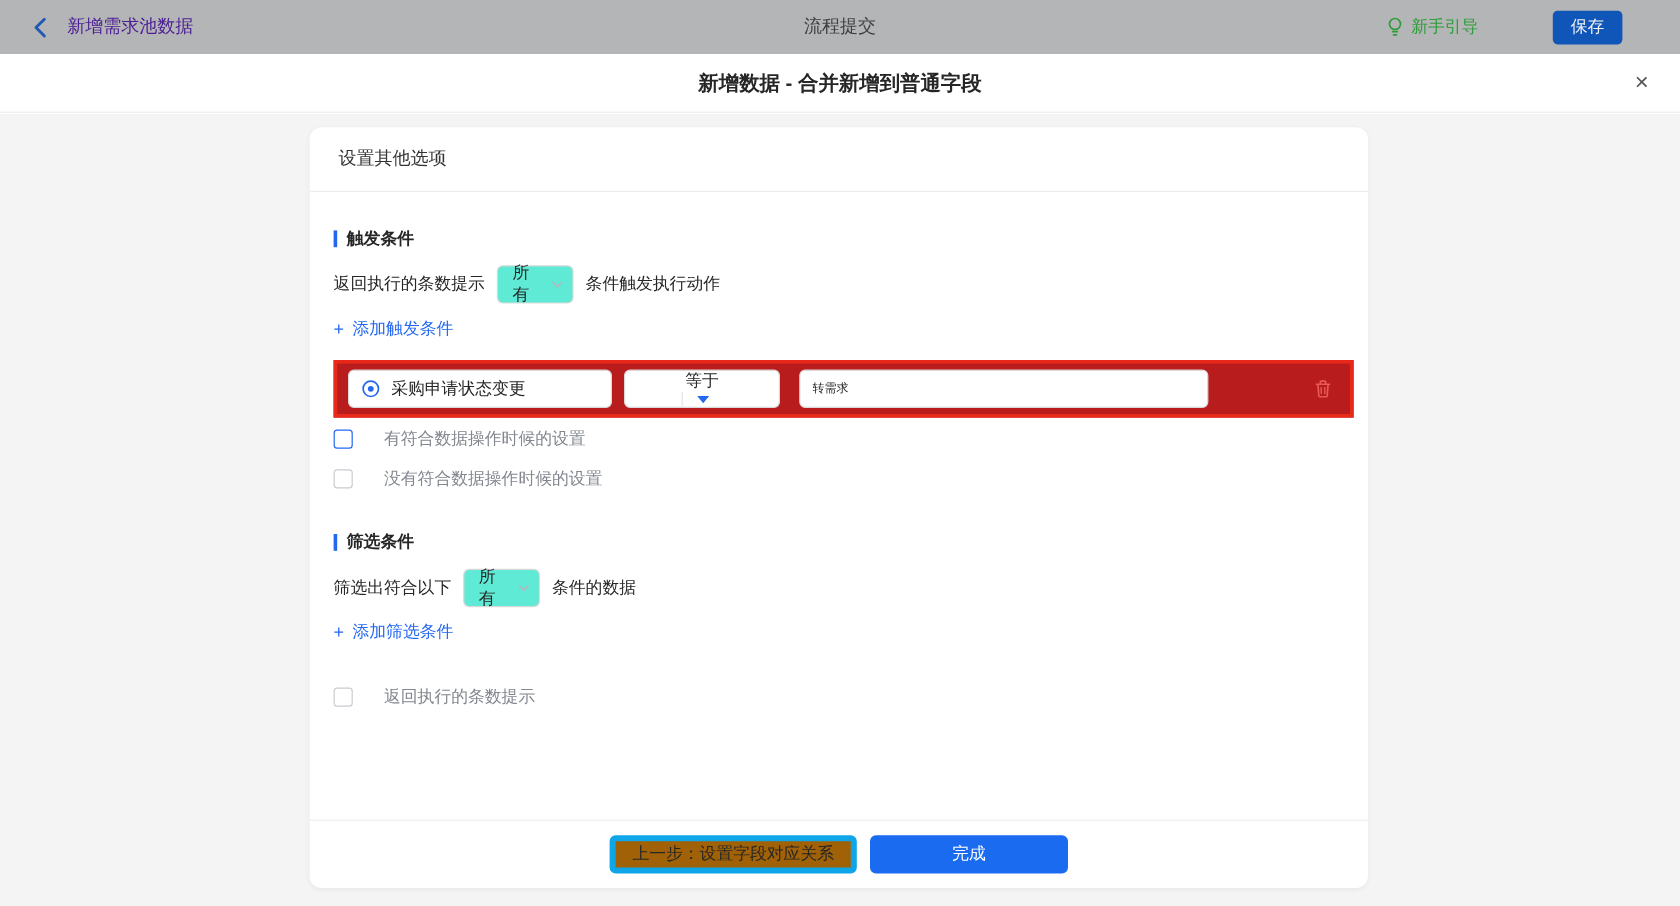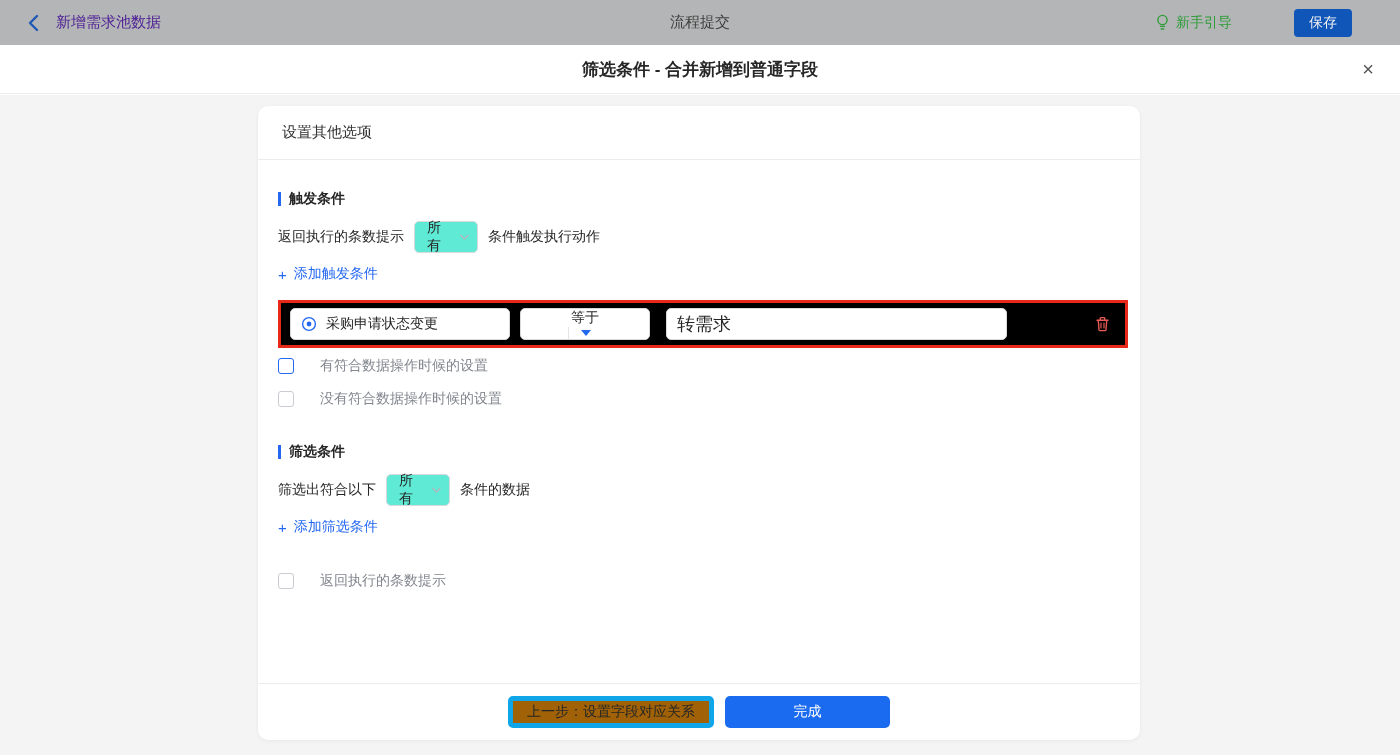--- a/index.html
+++ b/index.html
@@ -47,35 +47,35 @@
   .mini-select { width:64px; height:32px; background:#5eead4; border:1px solid #d9d9d9;
     border-radius:5px; display:flex; align-items:center; padding:0 8px 0 12px;
     gap:8px; cursor:pointer; justify-content:space-between; }
   .mini-select .val { font-size:14px; color:#262626; }
 
   .add-link { display:inline-flex; align-items:center; gap:7px; color:#2468f2;
     font-size:14px; cursor:pointer; margin:12px 0; }
   .plus { font-size:15px; line-height:1; }
 
   .condition-row { height:48px; margin:5px -8px 9px 0; border:3px solid #e8291a;
-    background:#000000; display:flex; align-items:center; padding:0 0 0 9px; }
+    background:#b91c1c; display:flex; align-items:center; padding:0 0 0 9px; }
   .field-input { width:220px; height:32px; background:#fff; border:1px solid #d9d9d9;
     border-radius:5px; display:flex; align-items:center; gap:9px; padding:0 10px;
     cursor:pointer; }
   .field-input .txt { font-size:14px; color:#262626; white-space:nowrap; }
   .op-select { width:130px; height:32px; background:#fff; border:1px solid #d9d9d9;
     border-radius:5px; display:flex; align-items:center; margin-left:10px;
     cursor:pointer; overflow:hidden;flex-direction:column; }
   .op-select .val { flex:1; padding:0 10px; font-size:14px; color:#262626; }
   .arrow-seg { width:34px; height:100%; border-left:1px solid #e4e4e4;
     display:flex; align-items:center; justify-content:center; }
   .tri-down { width:0; height:0; border-left:5px solid transparent;
     border-right:5px solid transparent; border-top:6px solid #2468f2; }
   .value-input { width:341px; height:32px; margin-left:16px; background:#fff;
-    border:1px solid #d9d9d9; border-radius:5px; padding:0 10px; font-size:18px;
+    border:1px solid #d9d9d9; border-radius:5px; padding:0 10px; font-size:10px;
     color:#262626; font-family:inherit; outline:none; }
   .trash-btn { margin-left:auto; margin-right:15px; display:inline-flex;
     cursor:pointer; }
 
   .checkbox-row { display:flex; align-items:center; gap:26px; margin-bottom:15px;
     font-size:14px; color:#82868e; cursor:pointer; width:fit-content; }
   .cbox { width:16px; height:16px; background:#fff; border:1px solid #c9ccd1;
     border-radius:3px; flex:0 0 auto; }
   .cbox.hover { border-color:#2468f2; }
   .checkbox-row:first-of-type { margin-top:9px; }
@@ -113,21 +113,21 @@
           <line x1="5.6" y1="12.4" x2="9.4" y2="12.4" stroke="#2e9d3a" stroke-width="1.4" stroke-linecap="round"></line>
           <line x1="6.3" y1="15" x2="8.7" y2="15" stroke="#2e9d3a" stroke-width="1.4" stroke-linecap="round"></line>
         </svg>
       <span>新手引导</span>
     </span>
     <button class="save-btn">保存</button>
   </div>
 </div>
 
 <div class="modal-header">
-  <div class="modal-title">筛选条件 - 合并新增到普通字段</div>
+  <div class="modal-title">新增数据 - 合并新增到普通字段</div>
   <span class="modal-close">×</span>
 </div>
 
 <div class="modal-body">
   <div class="card">
     <div class="card-header">设置其他选项</div>
 
     <div class="card-content">
 
       

